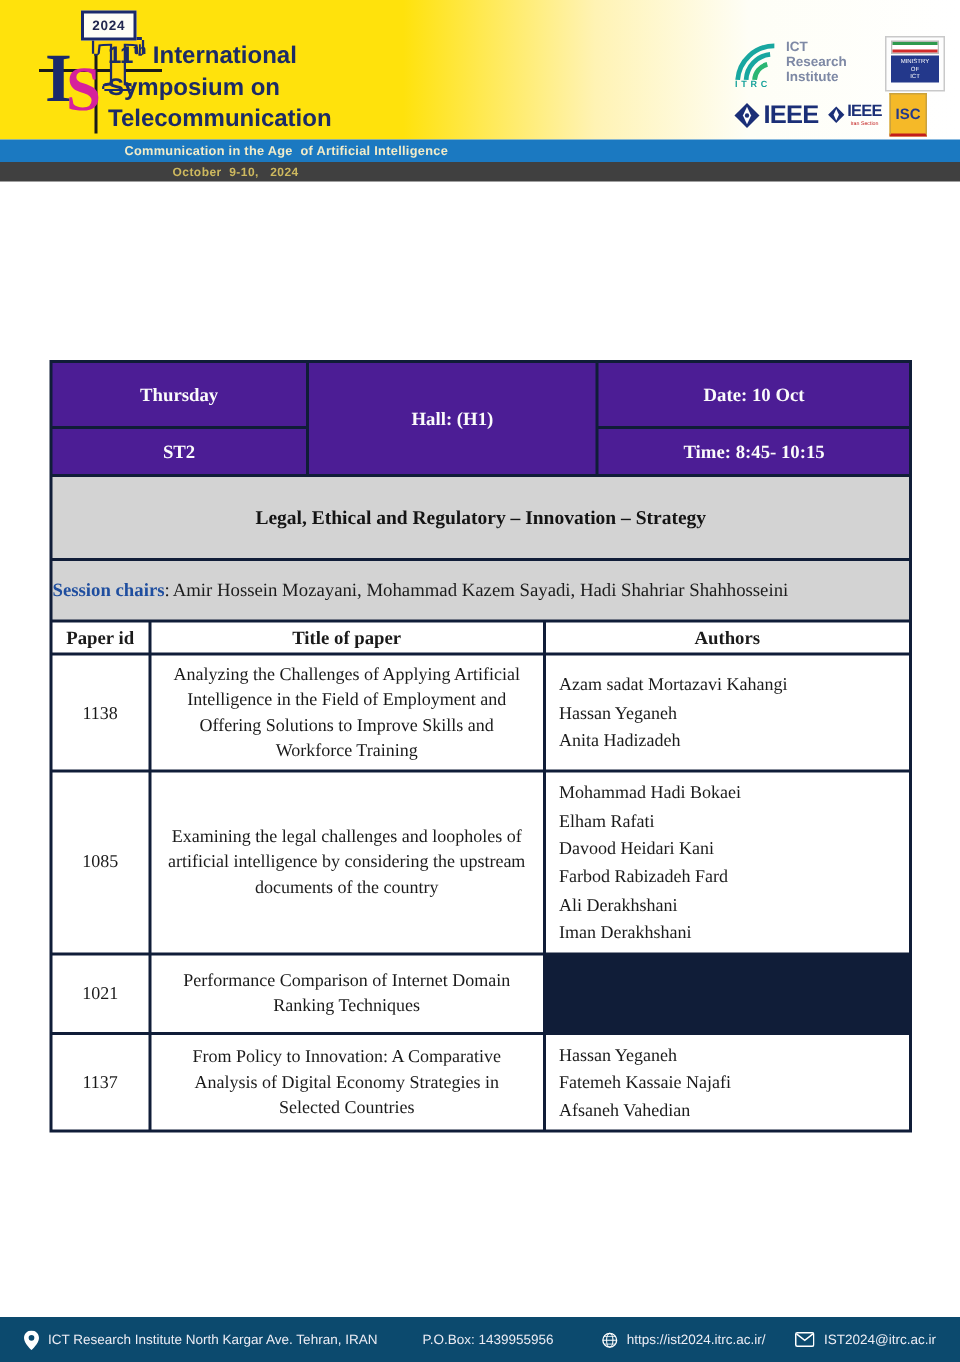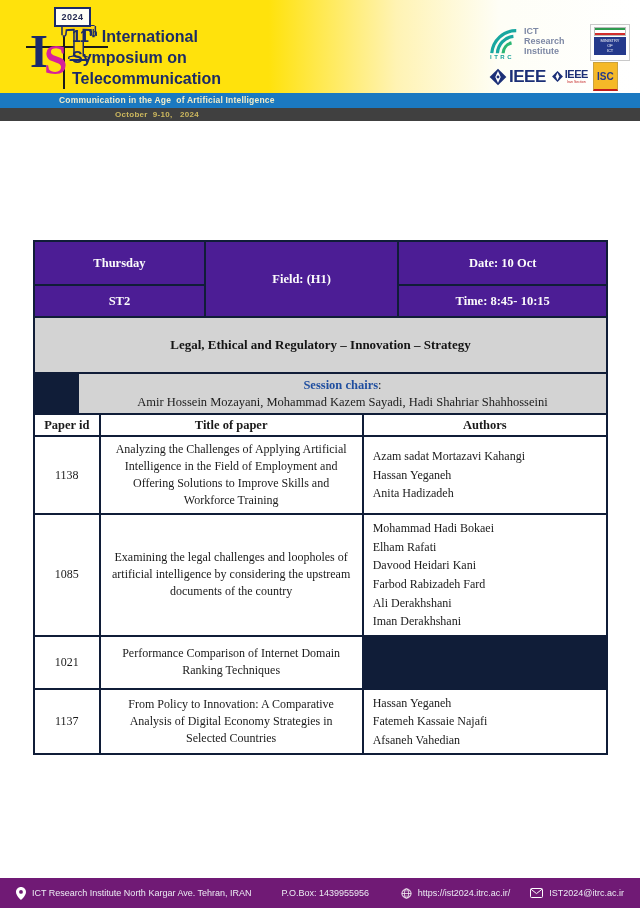--- a/index.html
+++ b/index.html
@@ -43,21 +43,21 @@
   .ieee-word { font:bold 17px "Liberation Sans",sans-serif; color:#1b2f77; letter-spacing:-0.5px; }
   .ieee-sub { display:flex; flex-direction:column; align-items:center; line-height:1; }
   .ieee-word-sm { font:bold 11px "Liberation Sans",sans-serif; color:#1b2f77; letter-spacing:-0.5px; }
   .ieee-sub-caption { font-size:3.5px; color:#c21d1d; margin-top:1px; }
   .isc-box { width:25px; height:29px; background:#f5b928; border:1px solid #caa23e; display:flex; align-items:center; justify-content:center;
              font:bold 10px "Liberation Sans",sans-serif; color:#23388b; border-bottom:2.5px solid #c21d1d; }
 
   
   .tagline-bar { position:absolute; left:0; top:93px; width:640px; height:15px; background:#1b79c1;
                  font:bold 8.5px "Liberation Sans",sans-serif; color:#f1ecc9; line-height:15px;
-                 padding-left:59px; white-space:pre; letter-spacing:.2px; }
+                 padding-left:83px; white-space:pre; letter-spacing:.2px; }
   .dates-bar { position:absolute; left:0; top:108px; width:640px; height:13px; background:#404040;
                font:bold 8px "Liberation Sans",sans-serif; color:#cdb85e; line-height:13px;
                padding-left:115px; white-space:pre; letter-spacing:.3px; }
 
   
   .wm { position:absolute; left:205px; top:415px; width:270px; height:285px; opacity:.07; pointer-events:none; }
   .wm-circle { position:absolute; left:28px; top:28px; width:150px; height:150px; border:16px solid #555; border-radius:50%; }
   .wm-vline { position:absolute; left:168px; top:0; width:12px; height:285px; background:#666; }
   .wm-hline { position:absolute; left:0; top:56px; width:270px; height:10px; background:#666; }
   .wm-tbar { position:absolute; left:148px; top:18px; width:122px; height:26px; background:#777; }
@@ -70,32 +70,32 @@
   .blue-grid { display:grid; grid-template-columns:170fr 193fr 208fr; grid-template-rows:42px 30px; gap:2px; }
   .bcell { background:#4c1d95; color:#fbfbfb; font-weight:bold; font-size:12.5px;
            display:flex; align-items:center; justify-content:center; }
   .cell-hall { grid-column:2; grid-row:1 / span 2; }
   .cell-day  { grid-column:1; grid-row:1; }
   .cell-code { grid-column:1; grid-row:2; }
   .cell-date { grid-column:3; grid-row:1; }
   .cell-time { grid-column:3; grid-row:2; }
   .topic-row { background:#d3d3d3; min-height:54px; display:flex; align-items:center; justify-content:center;
                font-weight:bold; font-size:13px; color:#141414; }
-  .chairs-row { background:#d3d3d3; min-height:39px; display:flex; flex-direction:column; align-items:center;
-                justify-content:center; gap:2px; font-size:12.5px; color:#1c1c1c;margin-left:44px; }
+  .chairs-row { background:#d3d3d3; min-height:39px; display:flex; flex-direction:row; align-items:center;
+                justify-content:flex-start; gap:2px; font-size:12.5px; color:#1c1c1c; }
   .chairs-label { color:#1f4e9f; font-weight:bold; }
   .pgrid { display:grid; grid-template-columns:64fr 263fr 244fr; gap:2px; }
   .pcell { background:#fff; color:#1a1a1a; font-size:12px; display:flex; align-items:center; }
   .phead .pcell { font-weight:bold; font-size:12.5px; justify-content:center; min-height:20px; }
   .cell-id { justify-content:center; }
   .cell-title { text-align:center; padding:4px 9px; line-height:1.42; }
   .cell-authors { text-align:left; padding:4px 9px; line-height:1.55; white-space:pre-line; }
 
   
-  .footer { position:absolute; left:0; top:878px; width:640px; height:30px; background:#701a75;
+  .footer { position:absolute; left:0; top:878px; width:640px; height:30px; background:#0c4a6e;
             display:flex; align-items:center; justify-content:space-between; padding:0 16px;
             color:#ececf4; font-size:9px; }
   .f-group { display:flex; align-items:center; gap:6px; }
   .f-gap { width:18px; }
   .f-icon { display:flex; align-items:center; }
 </style>
 </head>
 <body>
 
 <div class="page">
@@ -178,21 +178,21 @@
       <div class="wm-vline"></div>
     <div class="wm-circle"></div>
       <div class="wm-tbar"></div>
       <div class="wm-tstem"></div>
   </div>
 
   <div class="sched">
 
     <div class="blue-grid">
       <div class="bcell cell-day">Thursday</div>
-      <div class="bcell cell-hall">Field: (H1)</div>
+      <div class="bcell cell-hall">Hall: (H1)</div>
       <div class="bcell cell-date">Date: 10 Oct</div>
       <div class="bcell cell-code">ST2</div>
       <div class="bcell cell-time">Time: 8:45- 10:15</div>
     </div>
 
     <div class="topic-row">Legal, Ethical and Regulatory – Innovation – Strategy</div>
 
     <div class="chairs-row">
       <div><span class="chairs-label">Session chairs</span><span>:</span></div>
       <div>Amir Hossein Mozayani, Mohammad Kazem Sayadi, Hadi Shahriar Shahhosseini</div>

